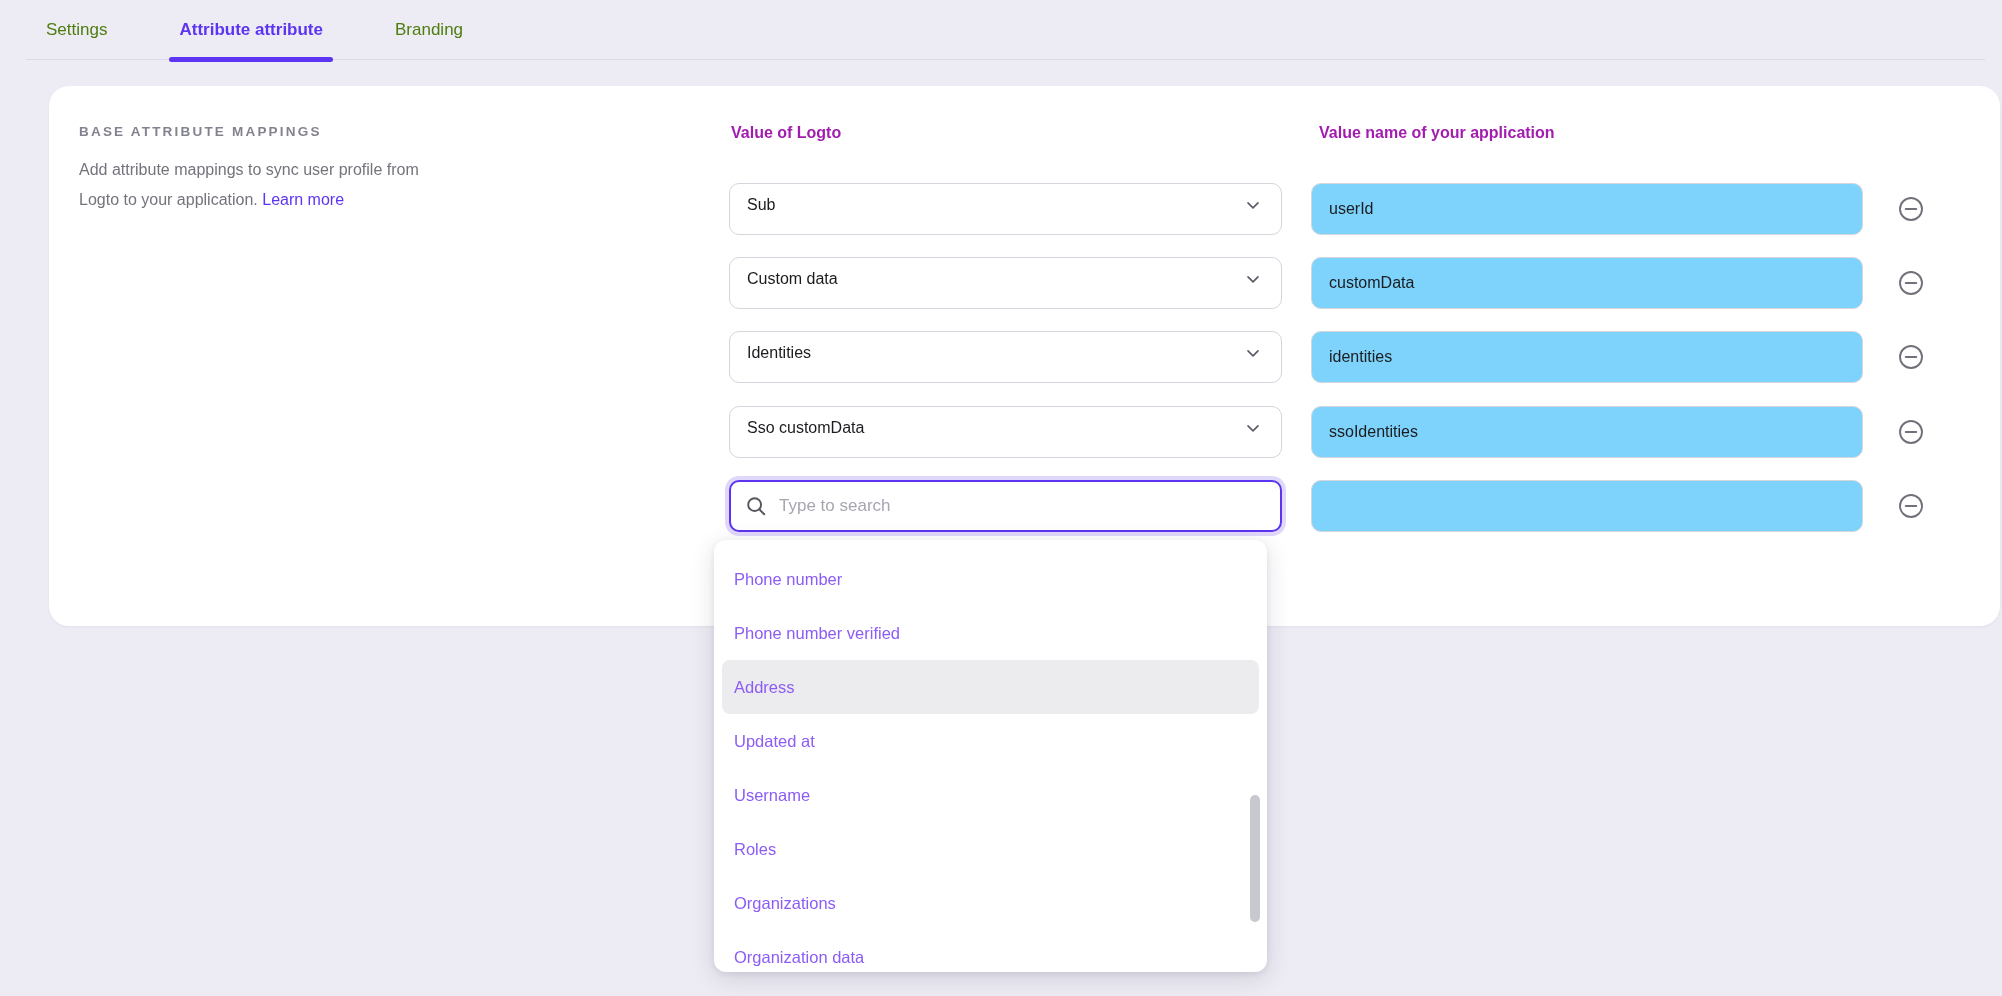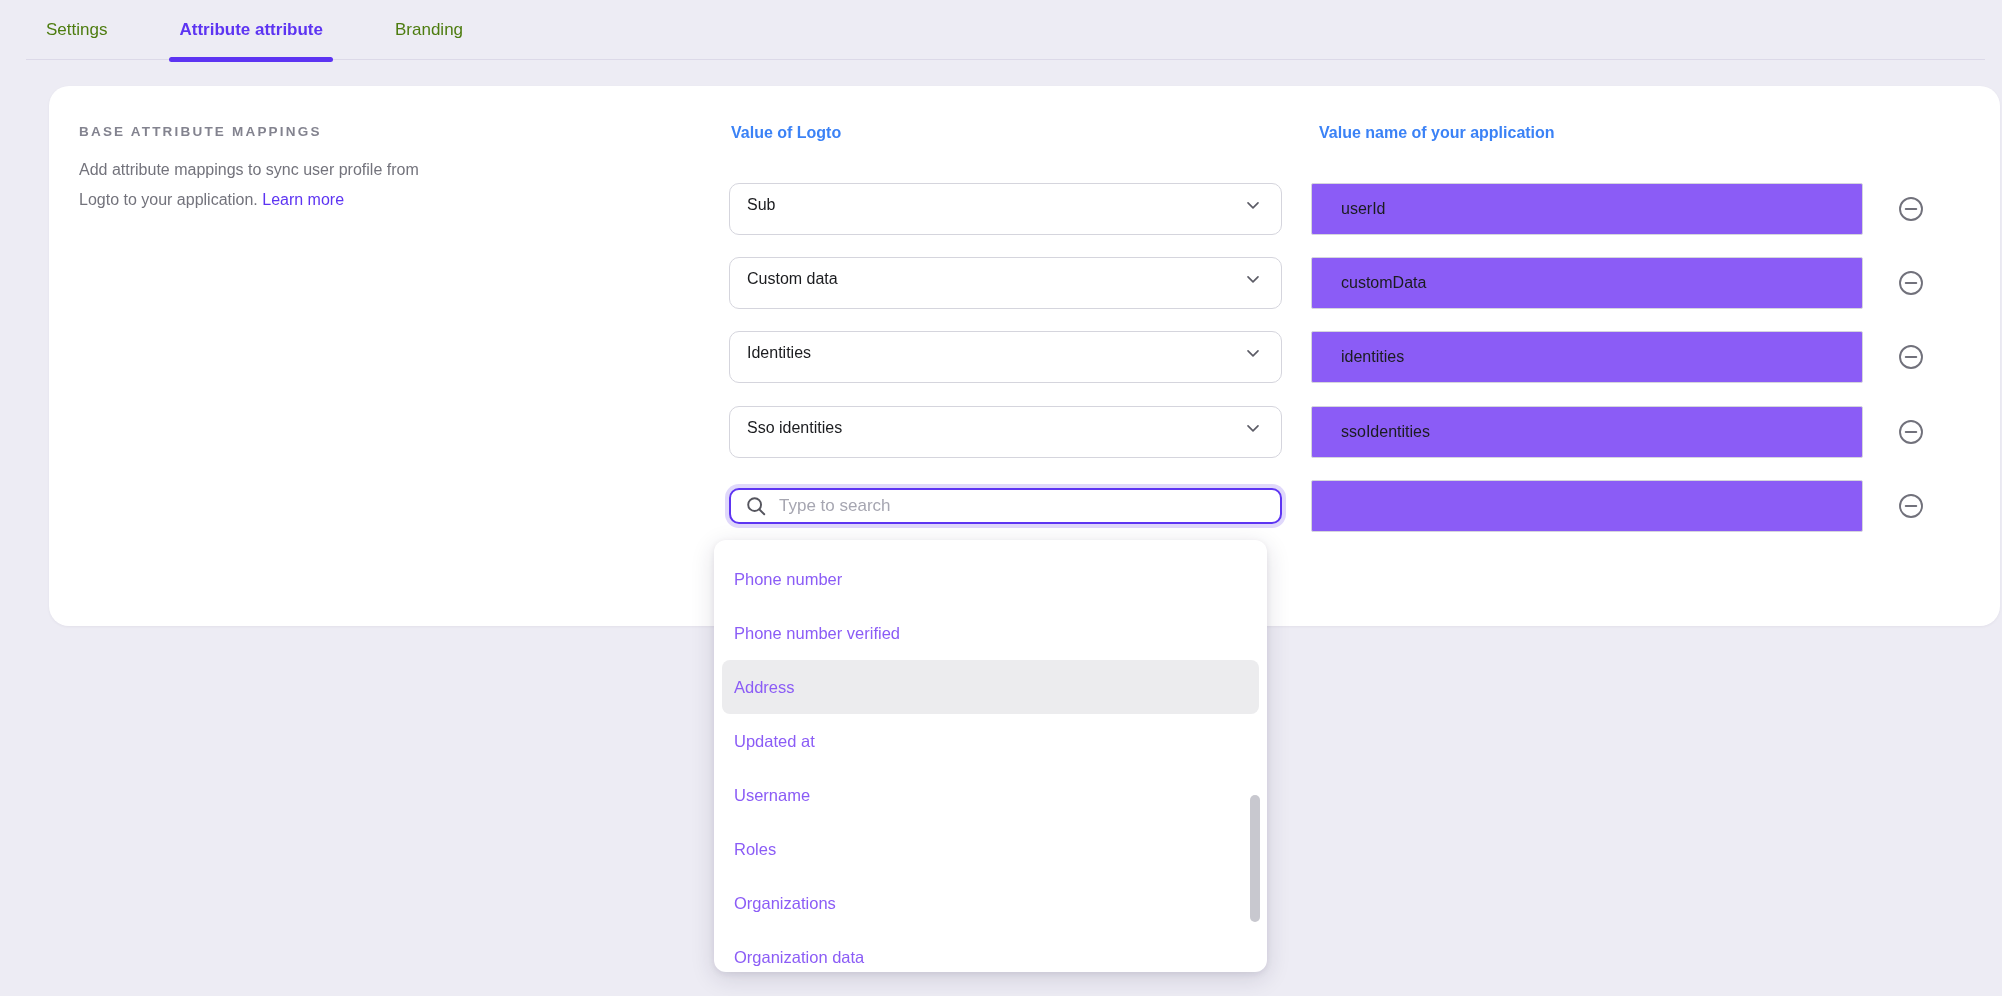--- a/index.html
+++ b/index.html
@@ -48,21 +48,21 @@
     color: #83838f;
   }
   .section-desc {
     margin-top: 16px; font-size: 16px; line-height: 30px; color: #73737c;
     width: 382px;
   }
   .learn-more { color: #5d34f2; text-decoration: none; cursor: pointer; }
 
   .col-header {
     position: absolute; top: 38px;
-    font-size: 16px; font-weight: 700; color: #3b82f6;
+    font-size: 16px; font-weight: 700; color: #a21caf;
   }
   .col-header.left-col  { left: 682px; }
   .col-header.right-col { left: 1270px; }
 
   
   .map-row { position: absolute; left: 680px; display: flex; align-items: center; }
   .row-0 { top:  97px; }
   .row-1 { top: 171px; }
   .row-2 { top: 245px; }
   .row-3 { top: 320px; }
@@ -75,39 +75,39 @@
     display: flex; align-items: center; justify-content: space-between;
     padding: 0 18px 8px 17px;
     font-size: 16px; color: #1b1c1f;
     cursor: pointer;
   }
   .chevron { display: flex; align-items: center; }
 
   .text-input {
     margin-left: 29px;
     width: 552px; height: 52px;
-    border: 1px solid #d5d5dd; border-radius: 2px;
-    background: #8b5cf6;
-    padding: 0 29px;
+    border: 1px solid #d5d5dd; border-radius: 10px;
+    background: #7dd3fc;
+    padding: 0 17px;
     font-size: 16px; color: #1b1c1f;
     font-family: "Liberation Sans", sans-serif;
     outline: none;
   }
 
   .remove-btn {
     margin-left: 35px;
     width: 26px; height: 26px;
     background: none; border: none; padding: 0;
     display: flex; align-items: center; justify-content: center;
     cursor: pointer;
   }
 
   
   .search-box {
-    width: 553px; height: 36px;
+    width: 553px; height: 52px;
     border: 2px solid #5d34f2; border-radius: 10px;
     background: #fff;
     box-shadow: 0 0 0 4px #e0d8fb;
     display: flex; align-items: center;
     padding: 0 14px;
   }
   .search-box input {
     border: none; outline: none; flex: 1;
     margin-left: 12px;
     font-size: 17px; color: #1b1c1f;
@@ -219,21 +219,21 @@
     <button class="remove-btn">
       <svg width="26" height="26" viewBox="0 0 26 26" fill="none">
           <circle cx="13" cy="13" r="11" stroke="#71717b" stroke-width="1.9"></circle>
           <line x1="7.7" y1="13" x2="18.3" y2="13" stroke="#71717b" stroke-width="1.9" stroke-linecap="round"></line>
         </svg>
     </button>
   </div>
 
   <div class="map-row row-3">
     <div class="select-box">
-      <span>Sso identities</span>
+      <span>Sso customData</span>
       <span class="chevron">
         <svg width="20" height="20" viewBox="0 0 24 24" fill="none">
             <path d="M6 9.5l6 6 6-6" stroke="#5c5c66" stroke-width="2" stroke-linecap="round" stroke-linejoin="round"></path>
           </svg>
       </span>
     </div>
     <input class="text-input" type="text" value="ssoIdentities" style="">
     <button class="remove-btn">
       <svg width="26" height="26" viewBox="0 0 26 26" fill="none">
           <circle cx="13" cy="13" r="11" stroke="#71717b" stroke-width="1.9"></circle>

